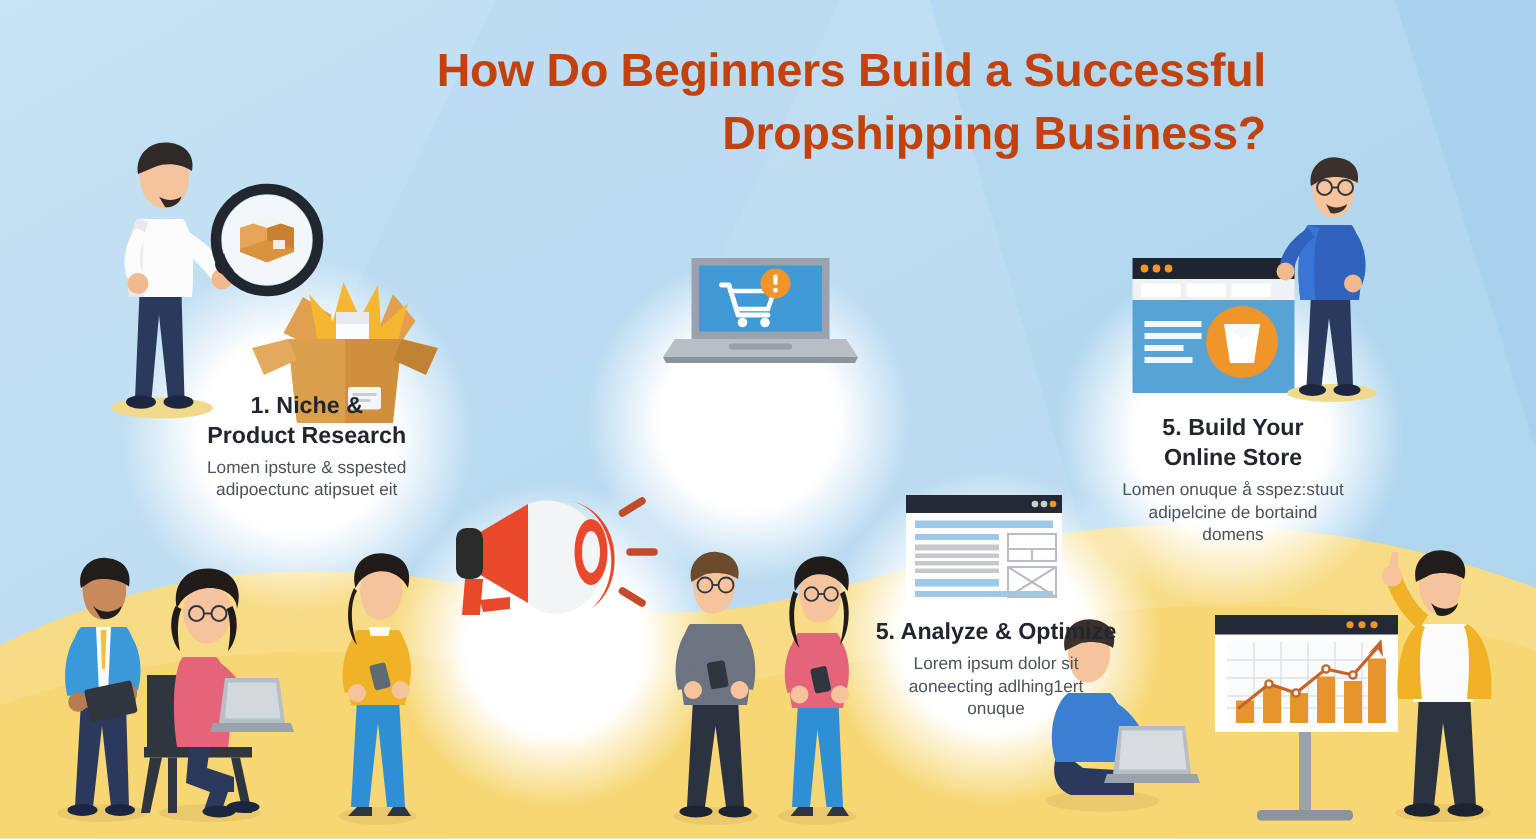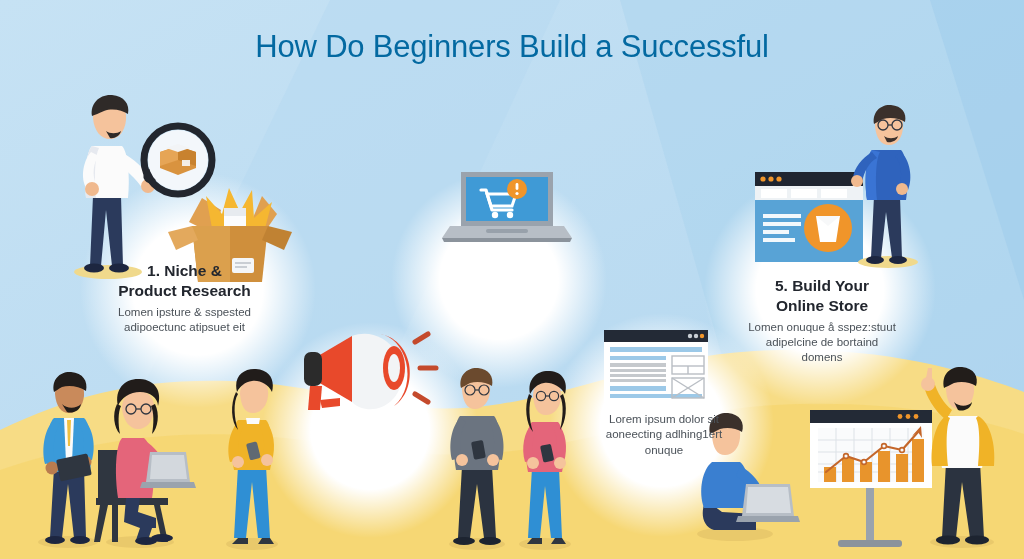--- a/index.html
+++ b/index.html
@@ -24,24 +24,25 @@
   
   .title-block {
     position: absolute;
     left: 180px;
     top: 26px;
     width: 664px;
     text-align: center;
   }
   .title-line {
     font-size: 31px;
-    font-weight: normal;
-    color: #0369a1;
+    font-weight: bold;
+    color: #c2410c;
     line-height: 1.34;
     letter-spacing: -0.2px;
+    text-align: right;
   }
 
   
   .step { position: absolute; text-align: center; }
   .step-heading {
     font-size: 15.5px;
     font-weight: bold;
     color: #22262e;
     line-height: 1.28;
     margin: 0 0 4px 0;
@@ -49,21 +50,21 @@
   }
   .step-body {
     font-size: 11.5px;
     font-weight: normal;
     color: #4b5259;
     line-height: 1.33;
     margin: 0;
     white-space: pre-line;
   }
 
-  #step-1 { left: 87px; top: 261px; width: 195px; }
+  #step-1 { left: 107px; top: 261px; width: 195px; }
   #step-2 { left: 400px; top: 252px; width: 200px; }
   #step-3 { left: 722px; top: 276px; width: 200px; }
   #step-4 { left: 265px; top: 435px; width: 220px; }
   #step-5 { left: 556px; top: 412px; width: 216px; }
 </style>
 </head>
 <body>
 
 <div id="infographic">
 
@@ -418,39 +419,41 @@
       <path d="M946,390 C946,379 954,373 962,374 C971,375 975,382 974,392 C973,402 967,409 959,409 C951,409 947,402 946,390 Z" fill="#f5c39c"></path>
       <path d="M944,388 C941,374 951,366 962,367 C974,368 979,377 976,386 C970,382 961,381 954,383 C950,385 946,387 944,388 Z" fill="#221d1a"></path>
       <path d="M954,402 C959,407 968,407 972,402 C971,409 963,412 958,410 Z" fill="#221d1a"></path>
     </g>
   </svg>
 
   <div class="layer text-layer">
 
     <div class="title-block">
       <div class="title-line">How Do Beginners Build a Successful</div>
+      <div class="title-line">Dropshipping Business?</div>
     </div>
 
     <div class="step" id="step-1">
       <p class="step-heading">1. Niche &amp;
 Product Research</p>
       <p class="step-body">Lomen ipsture &amp; sspested
 adipoectunc atipsuet eit</p>
     </div>
 
 
     <div class="step" id="step-3">
       <p class="step-heading">5. Build Your
 Online Store</p>
       <p class="step-body">Lomen onuque å sspez:stuut
 adipelcine de bortaind
 domens</p>
     </div>
 
 
     <div class="step" id="step-5">
+      <p class="step-heading">5. Analyze &amp; Optimize</p>
       <p class="step-body">Lorem ipsum dolor sit
 aoneecting adlhing1ert
 onuque</p>
     </div>
 
   </div>
 </div>
 
 </body></html>

